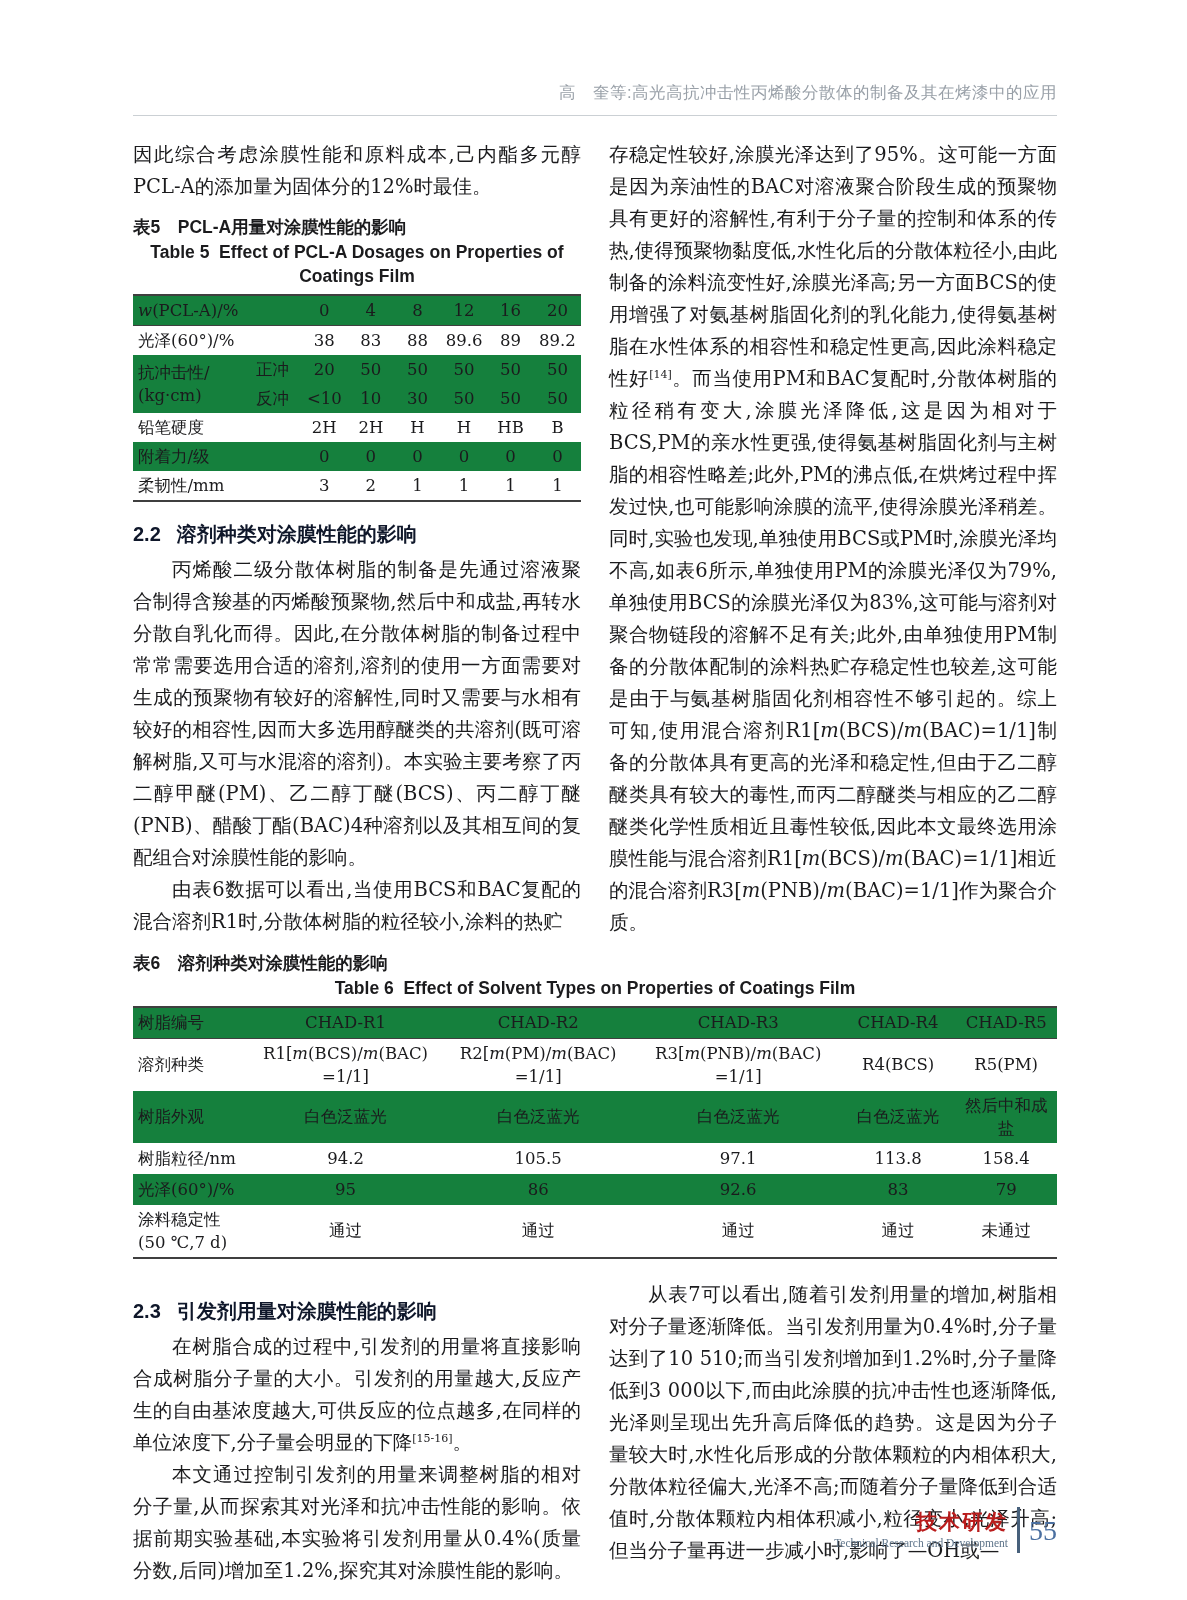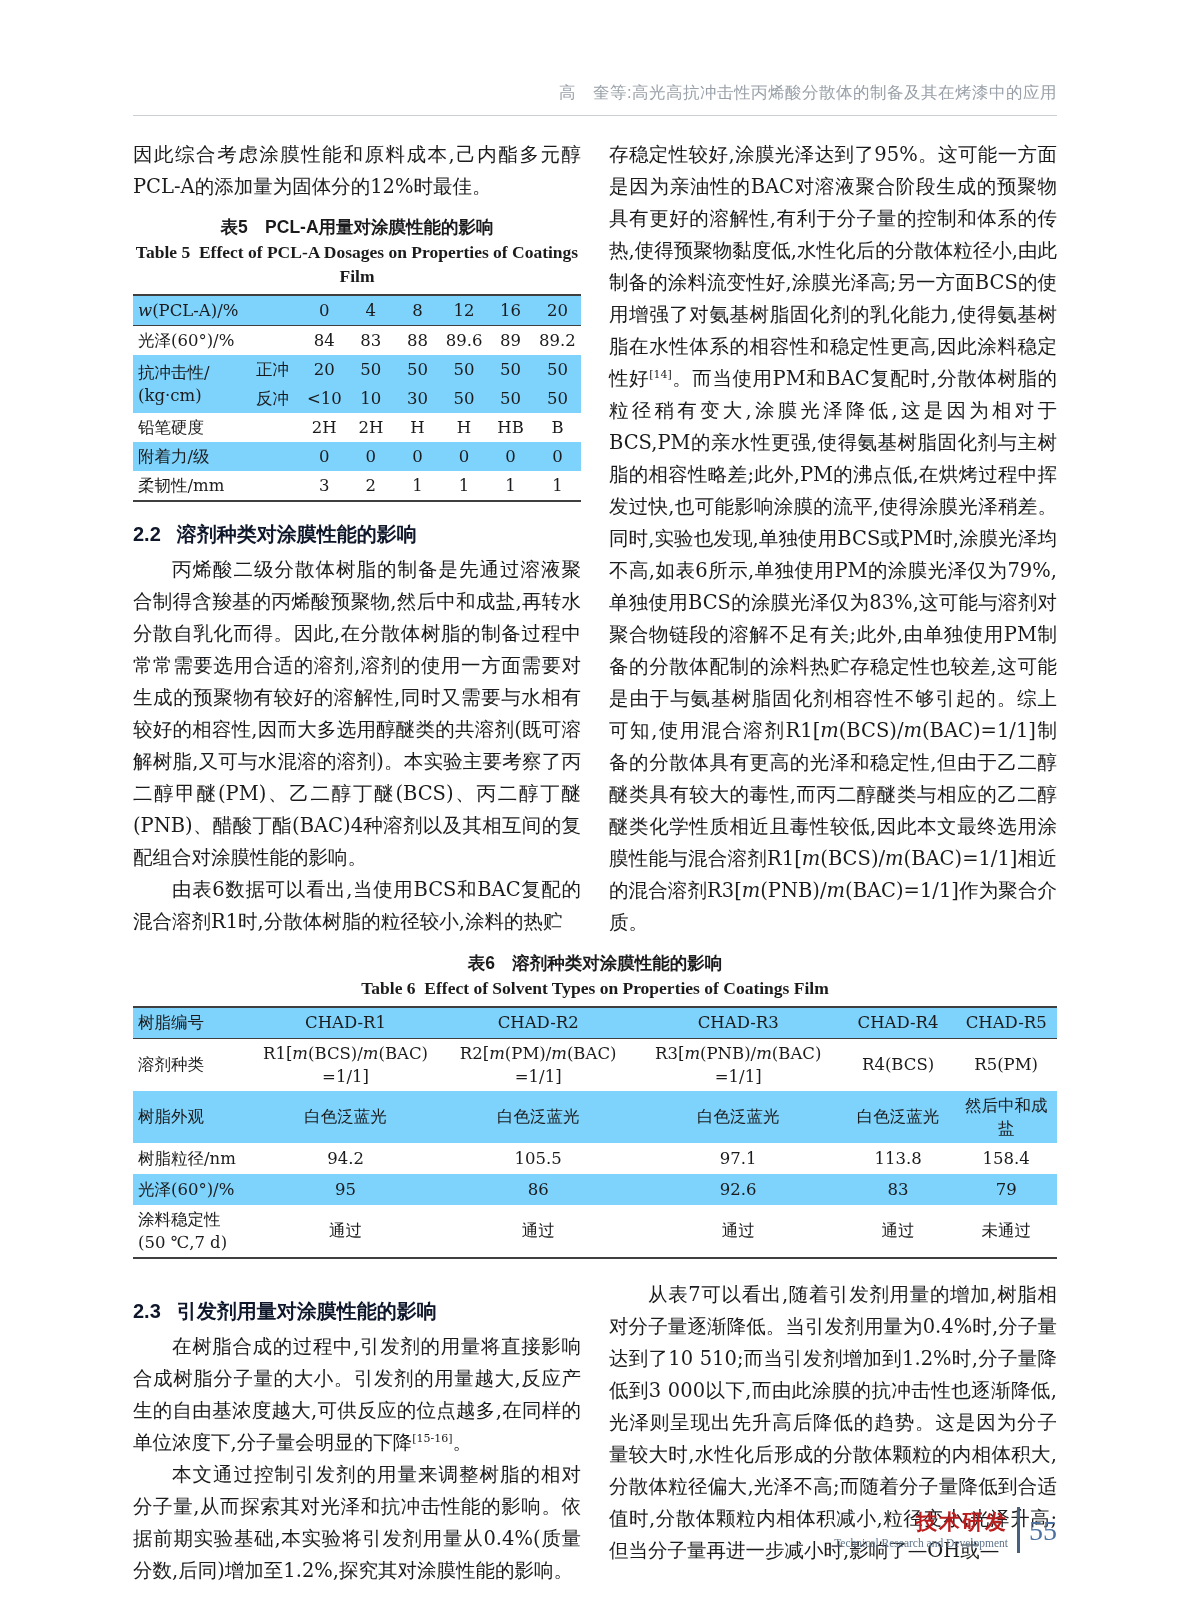--- a/index.html
+++ b/index.html
@@ -40,46 +40,46 @@
   .sec-head {
     margin-top:18px; margin-bottom:6px;
     font-family:"Liberation Sans","DejaVu Sans",sans-serif;
     font-weight:bold; font-size:20px; line-height:28px;
     color:#0f172a;
   }
   .sec-num { margin-right:16px; }
   
   .tcap-zh {
     margin-top:12px;
-    text-align:center; font-weight:bold;
+    text-align:left; font-weight:bold;
     font-family:"Liberation Sans","DejaVu Sans",sans-serif;
     font-size:17.5px; line-height:25px;
     white-space:pre-wrap;
   }
   .tcap-en {
     text-align:center; font-weight:bold;
-    font-family:Liberation Serif, serif;
+    font-family:Liberation Sans, sans-serif;
     font-size:17.5px; line-height:24px;
     margin-bottom:6px;
     white-space:pre-wrap;
   }
   
   .dtable {
     width:100%; border-collapse:collapse;
     border-top:2px solid #3f3f3f;
     border-bottom:2px solid #3f3f3f;
     font-size:16.5px;
   }
   .dtable td {
     padding:3px 2px;
     vertical-align:middle;
     line-height:23px;
   }
   .t5 td { height:29px; }
-  tr.shaded { background:#7dd3fc; }
+  tr.shaded { background:#15803d; }
   tr.hdr td { border-bottom:1px solid #3f3f3f; }
   .rowlabel { text-align:left; padding-left:5px !important; white-space:pre-line; }
   .sublabel { text-align:center; }
   .val { text-align:center; white-space:pre-line; }
   .t6 td { height:31px; }
   
   .footer {
     position:absolute; right:130px; bottom:47px;
     display:flex; align-items:center;
   }
@@ -133,21 +133,21 @@
               <td class="rowlabel" colspan="2"><i>w</i>(PCL-A)/%</td>
               <td class="val">0</td>
               <td class="val">4</td>
               <td class="val">8</td>
               <td class="val">12</td>
               <td class="val">16</td>
               <td class="val">20</td>
             </tr>
             <tr class="">
               <td class="rowlabel" colspan="2">光泽(60°)/%</td>
-              <td class="val">84</td>
+              <td class="val">38</td>
               <td class="val">83</td>
               <td class="val">88</td>
               <td class="val">89.6</td>
               <td class="val">89</td>
               <td class="val">89.2</td>
             </tr>
             <tr class="shaded">
               <td class="rowlabel" rowspan="2">抗冲击性/
 (kg·cm)</td>
               <td class="sublabel">正冲</td>

